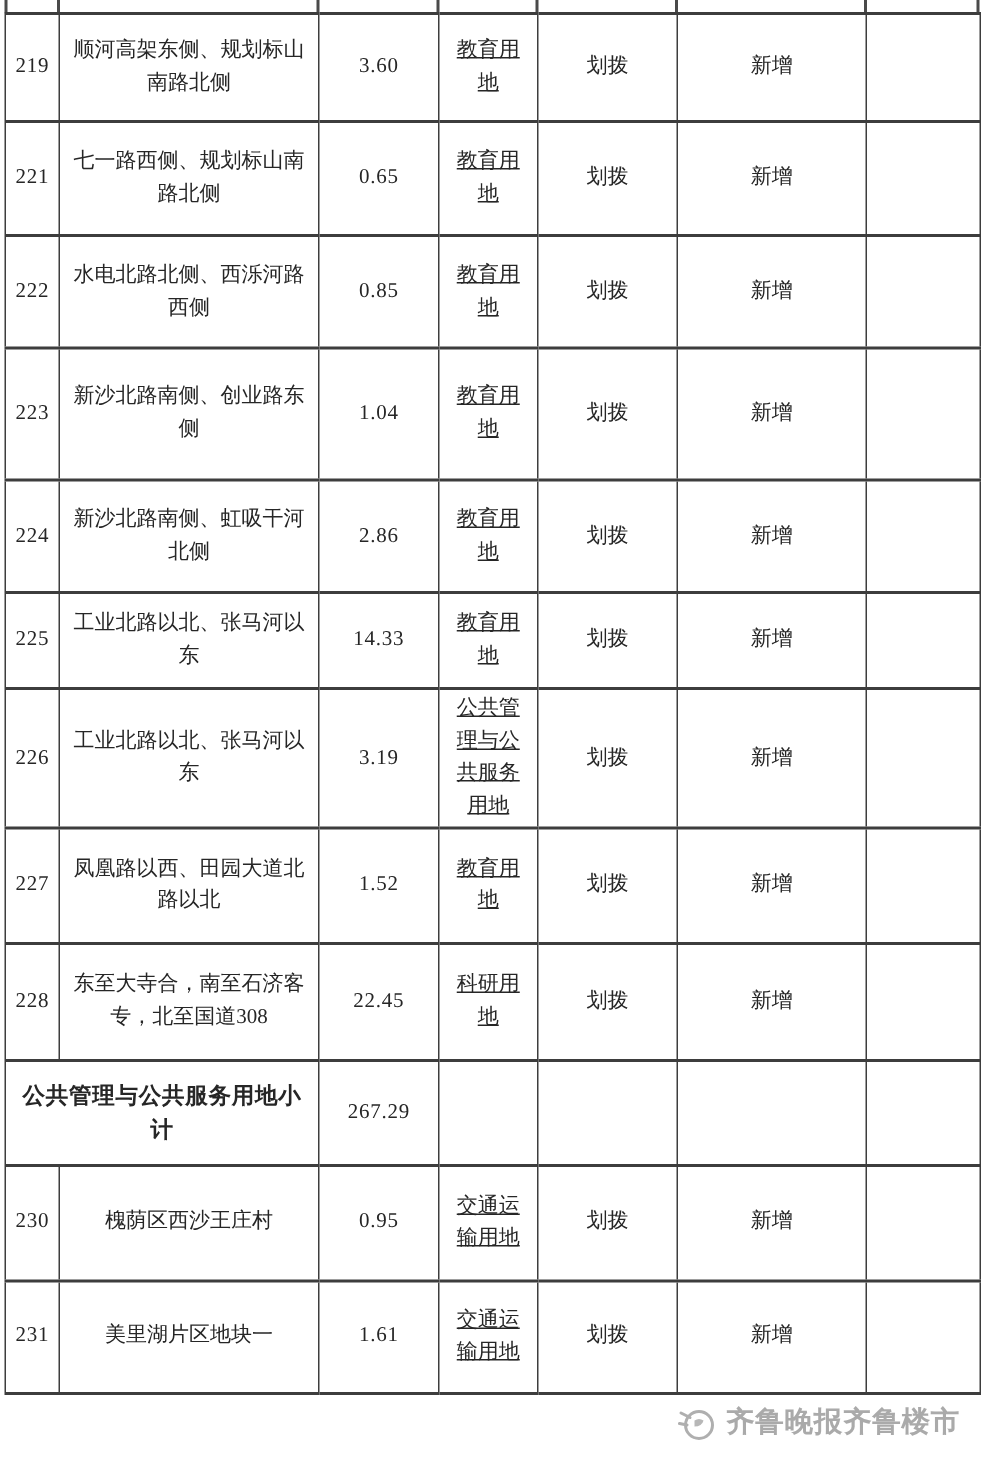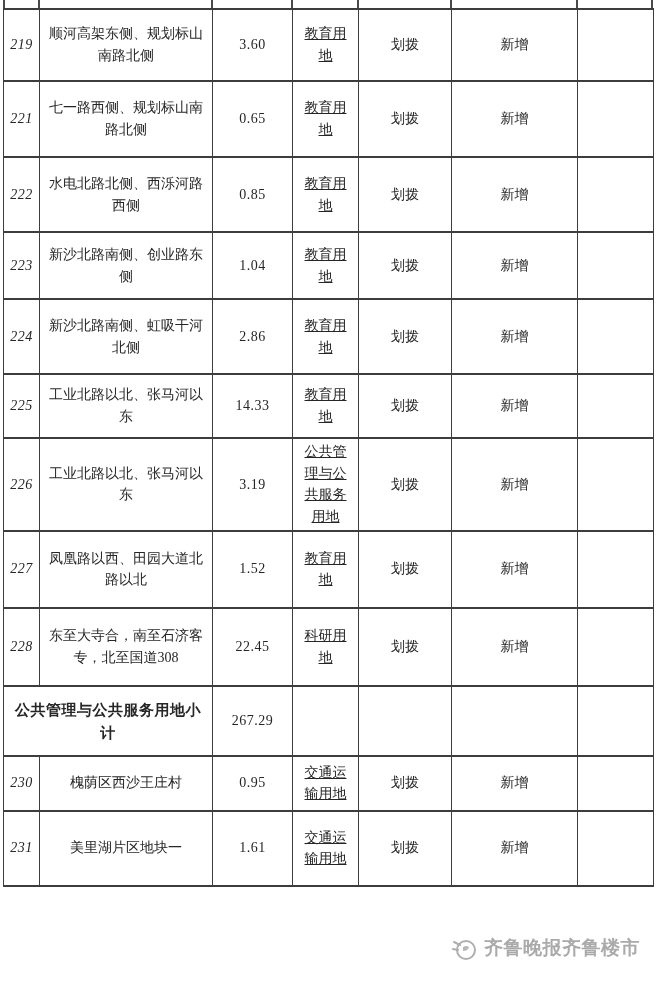--- a/index.html
+++ b/index.html
@@ -41,21 +41,21 @@
     border-bottom: 2px solid #3d3d3d;
     text-align: center;
     vertical-align: middle;
     color: #262626;
     font-size: 14px;
     line-height: 1.55;
     padding: 2px 5px;
     overflow: hidden;
     word-break: break-all;
   }
-  td.c-no   { letter-spacing: 0.5px; font-style: italic; }
+  td.c-no   { letter-spacing: 0.5px; }
   td.c-area { letter-spacing: 0.5px; }
   td.c-loc  { padding: 2px 7px; }
   td.c-use  { padding: 2px 2px; text-decoration: underline; }
   tr.subtotal td.c-label {
     font-family: "Liberation Sans", "DejaVu Sans", sans-serif;
     font-weight: 700;
     font-size: 15px;
     letter-spacing: 0.5px;
   }
   .watermark {
@@ -124,21 +124,21 @@
       </tr>
       <tr style="height:75px">
         <td class="c-no">222</td>
         <td class="c-loc">水电北路北侧、西泺河路西侧</td>
         <td class="c-area">0.85</td>
         <td class="c-use">教育用地</td>
         <td class="c-sup">划拨</td>
         <td class="c-cat">新增</td>
         <td class="c-rem"></td>
       </tr>
-      <tr style="height:67px">
+      <tr style="height:88px">
         <td class="c-no">223</td>
         <td class="c-loc">新沙北路南侧、创业路东侧</td>
         <td class="c-area">1.04</td>
         <td class="c-use">教育用地</td>
         <td class="c-sup">划拨</td>
         <td class="c-cat">新增</td>
         <td class="c-rem"></td>
       </tr>
       <tr style="height:75px">
         <td class="c-no">224</td>
@@ -186,21 +186,21 @@
         <td class="c-rem"></td>
       </tr>
       <tr class="subtotal" style="height:70px">
         <td class="c-label" colspan="2">公共管理与公共服务用地小计</td>
         <td class="c-area">267.29</td>
         <td class="c-use"></td>
         <td class="c-sup"></td>
         <td class="c-cat"></td>
         <td class="c-rem"></td>
       </tr>
-      <tr style="height:55px">
+      <tr style="height:77px">
         <td class="c-no">230</td>
         <td class="c-loc">槐荫区西沙王庄村</td>
         <td class="c-area">0.95</td>
         <td class="c-use">交通运输用地</td>
         <td class="c-sup">划拨</td>
         <td class="c-cat">新增</td>
         <td class="c-rem"></td>
       </tr>
       <tr style="height:75px">
         <td class="c-no">231</td>

